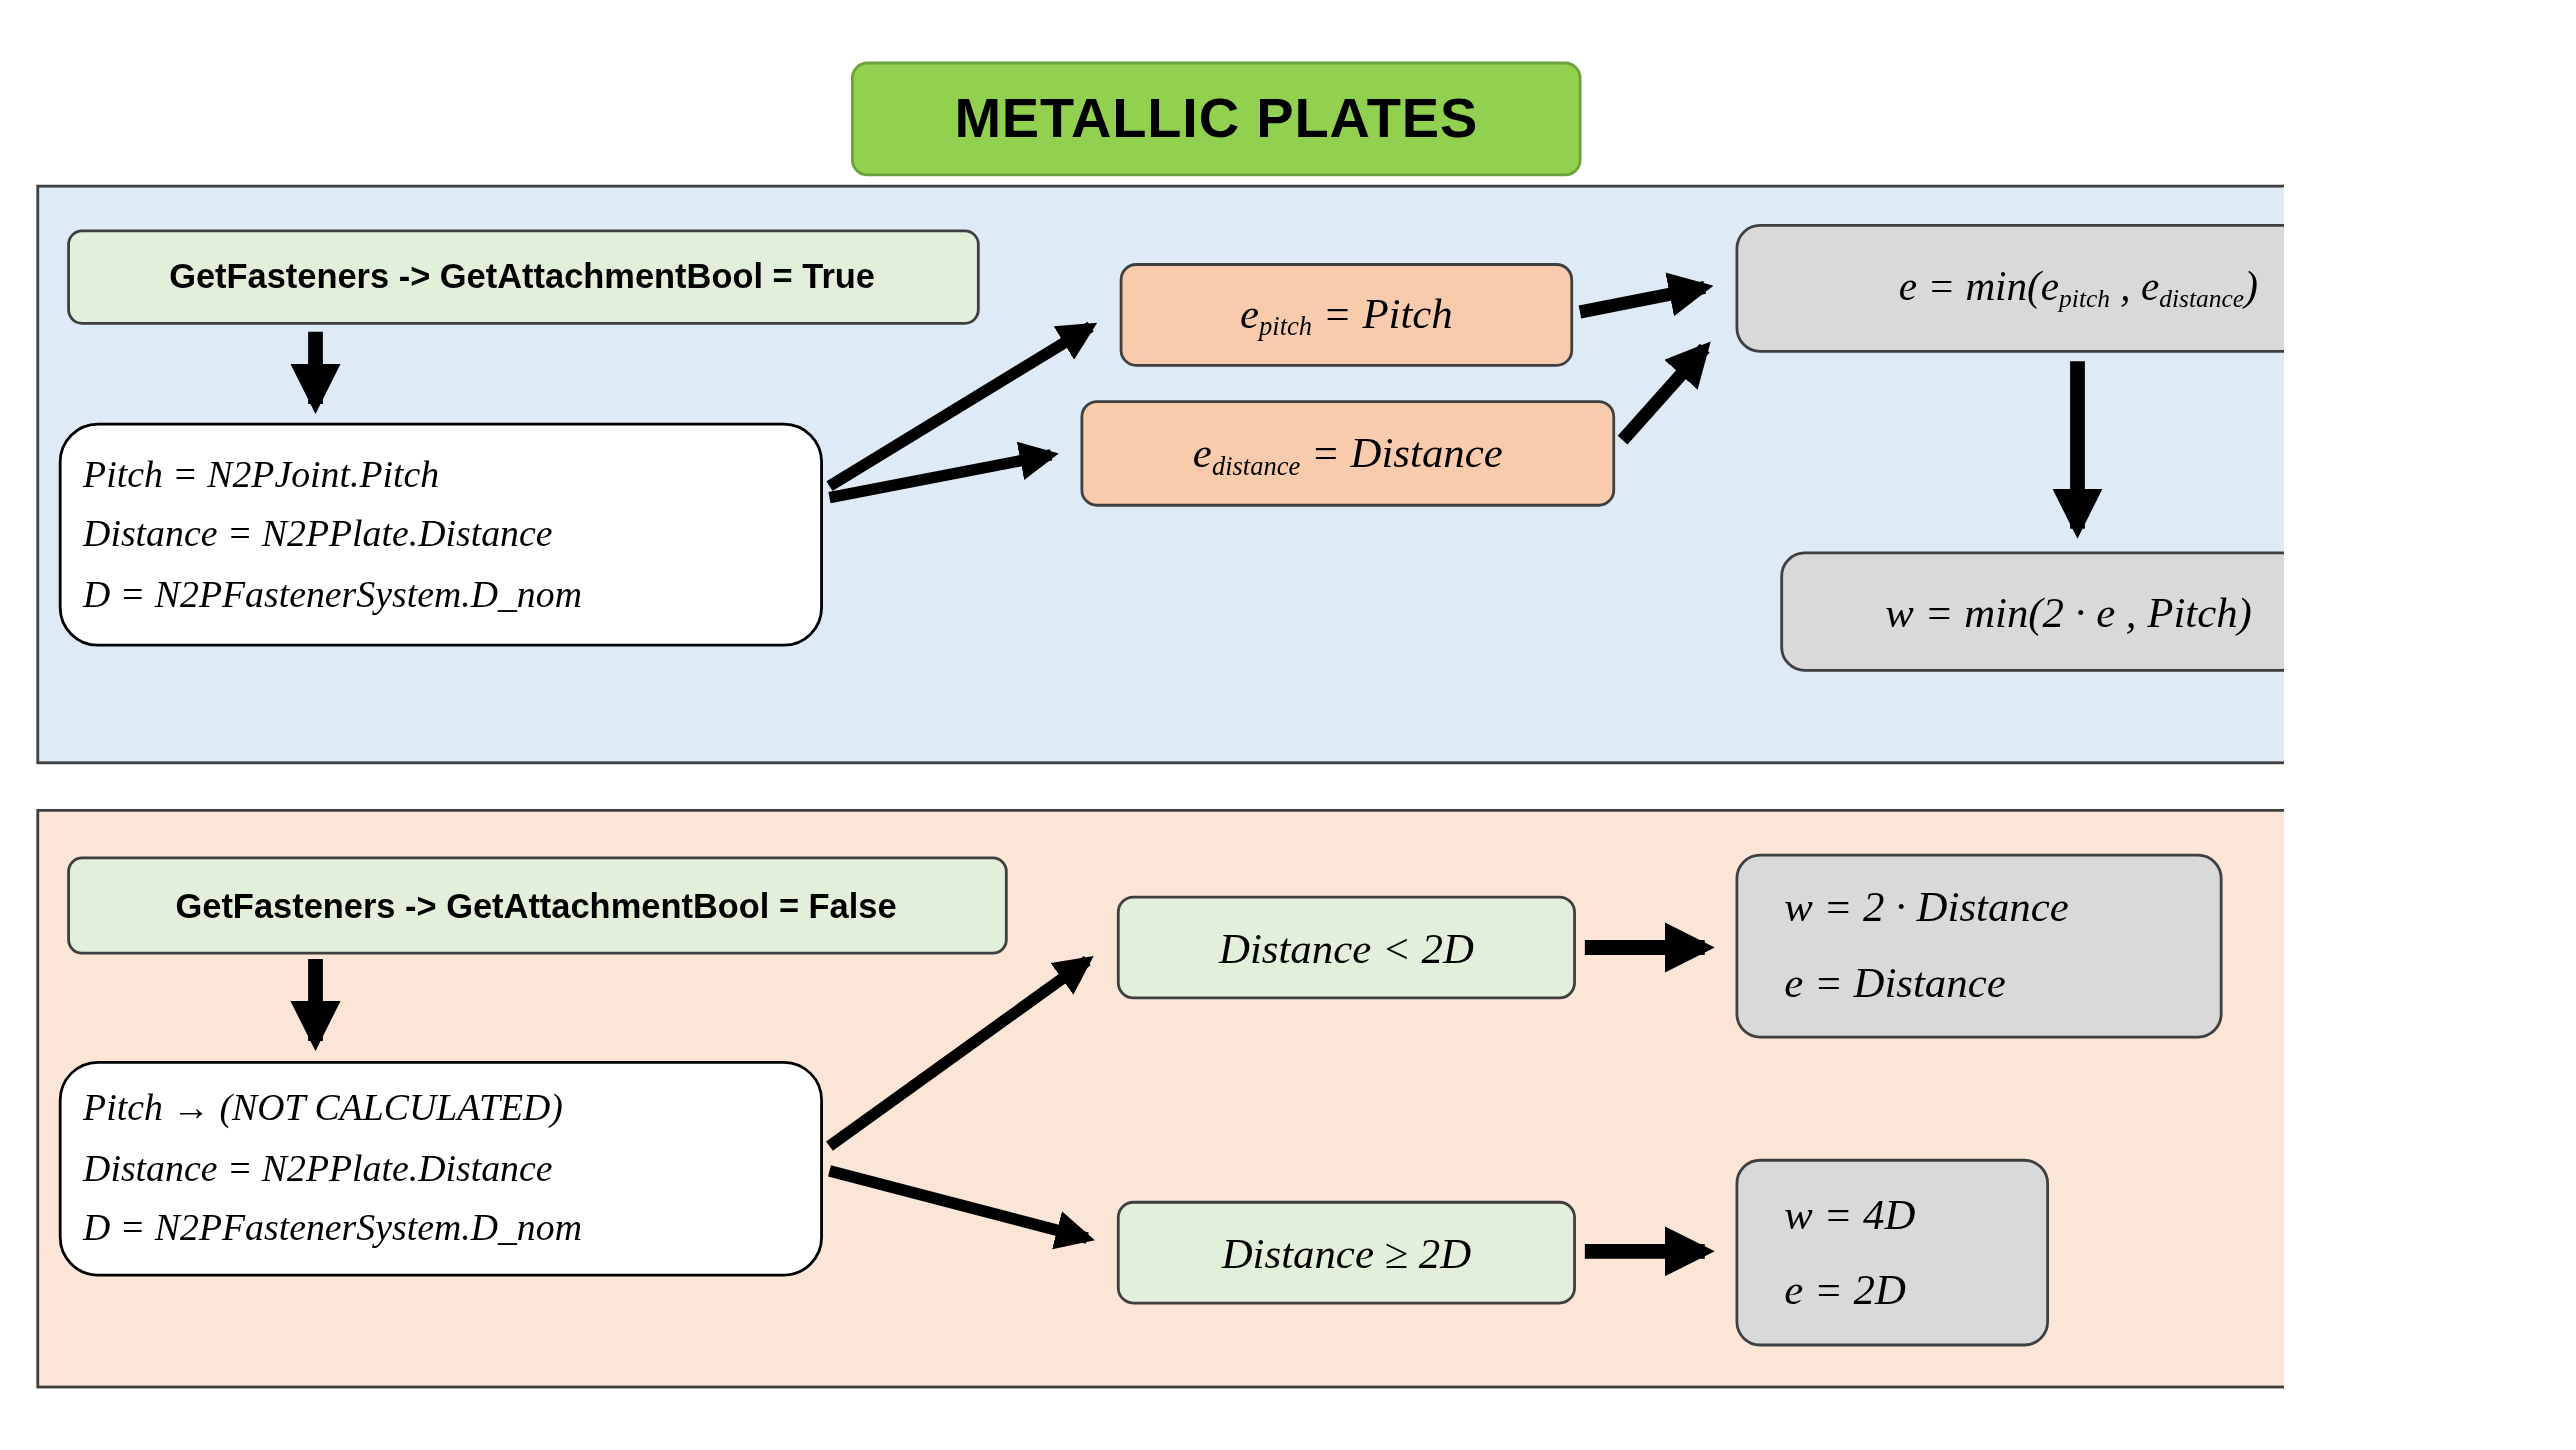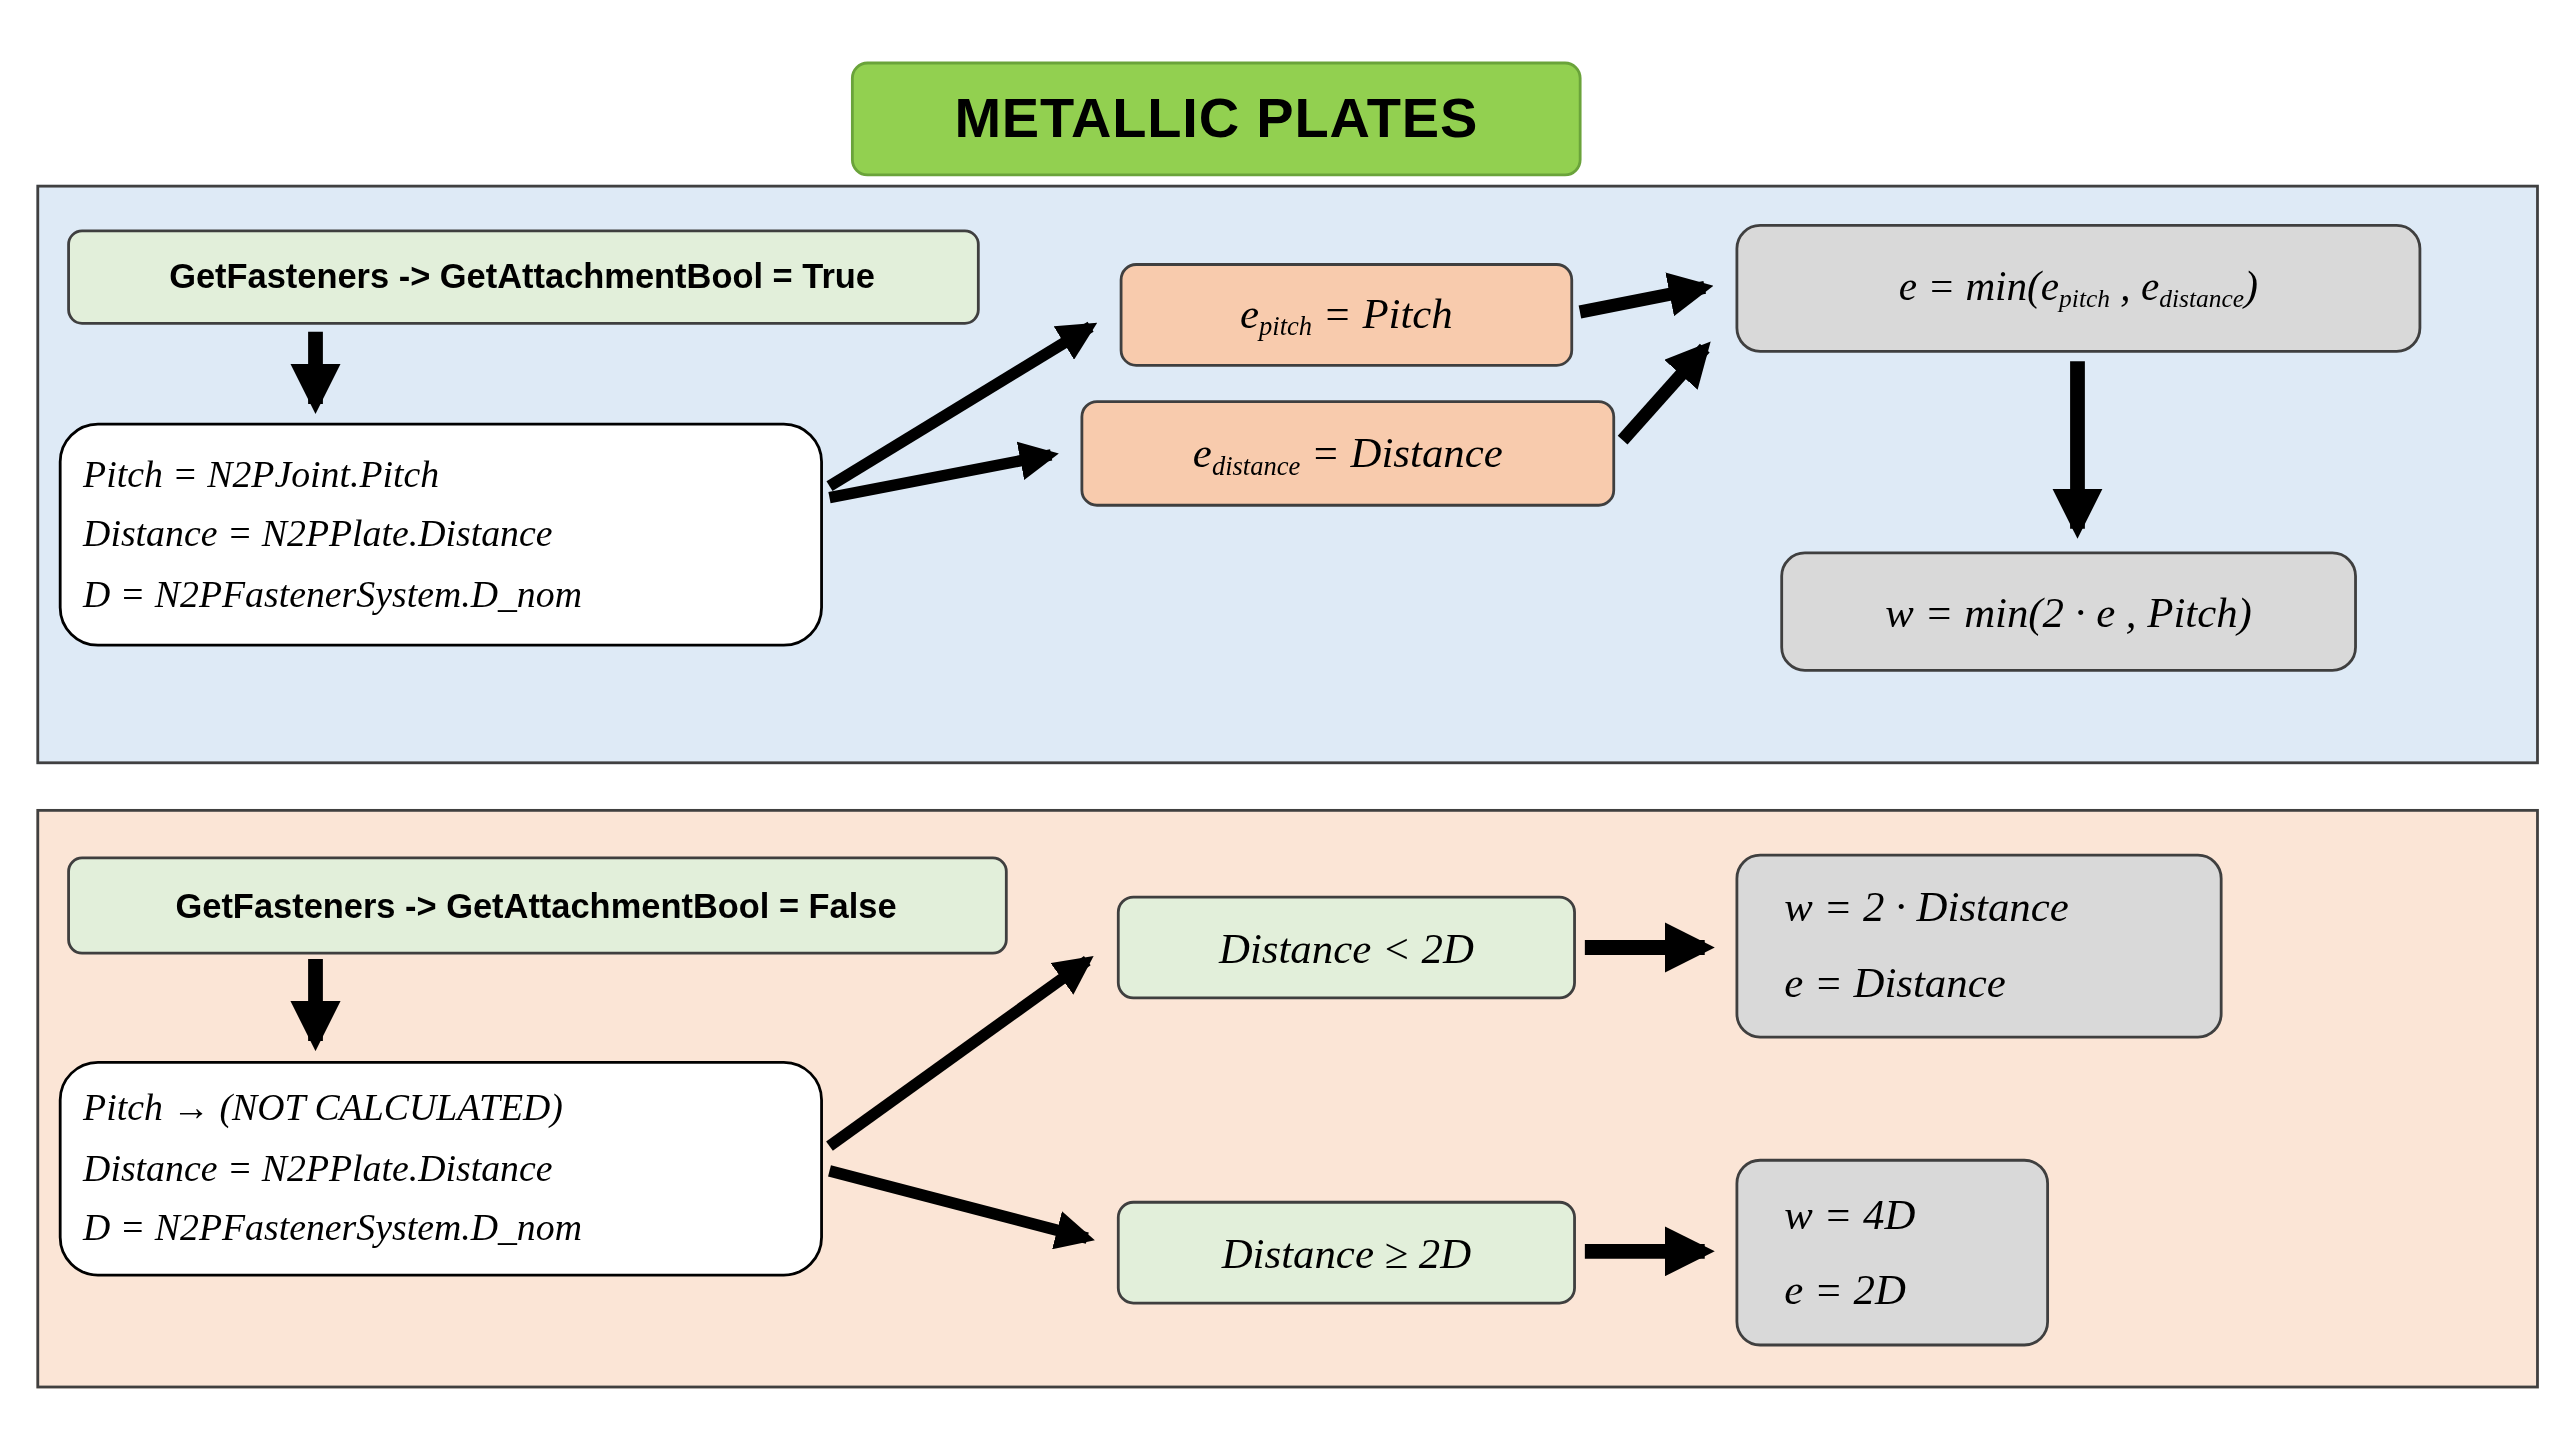--- a/index.html
+++ b/index.html
@@ -1,16 +1,16 @@
 <!DOCTYPE html>
 <html style="font-size:9.4px"><head>
 <meta charset="utf-8">
 <style>
   html, body { margin: 0; padding: 0; background: #ffffff; }
-  .scale-wrap { width: 2576px; height: 1451px; overflow: hidden; }
+  .scale-wrap { width: 2284px; height: 1451px; overflow: hidden; }
   .canvas {
     position: relative;
     width: 920px; height: 518px;
     background: #ffffff;
     transform: scale(2.7992);
     transform-origin: 0 0;
     font-family: "Liberation Sans", sans-serif;
     color: #000;
   }
   .box {

